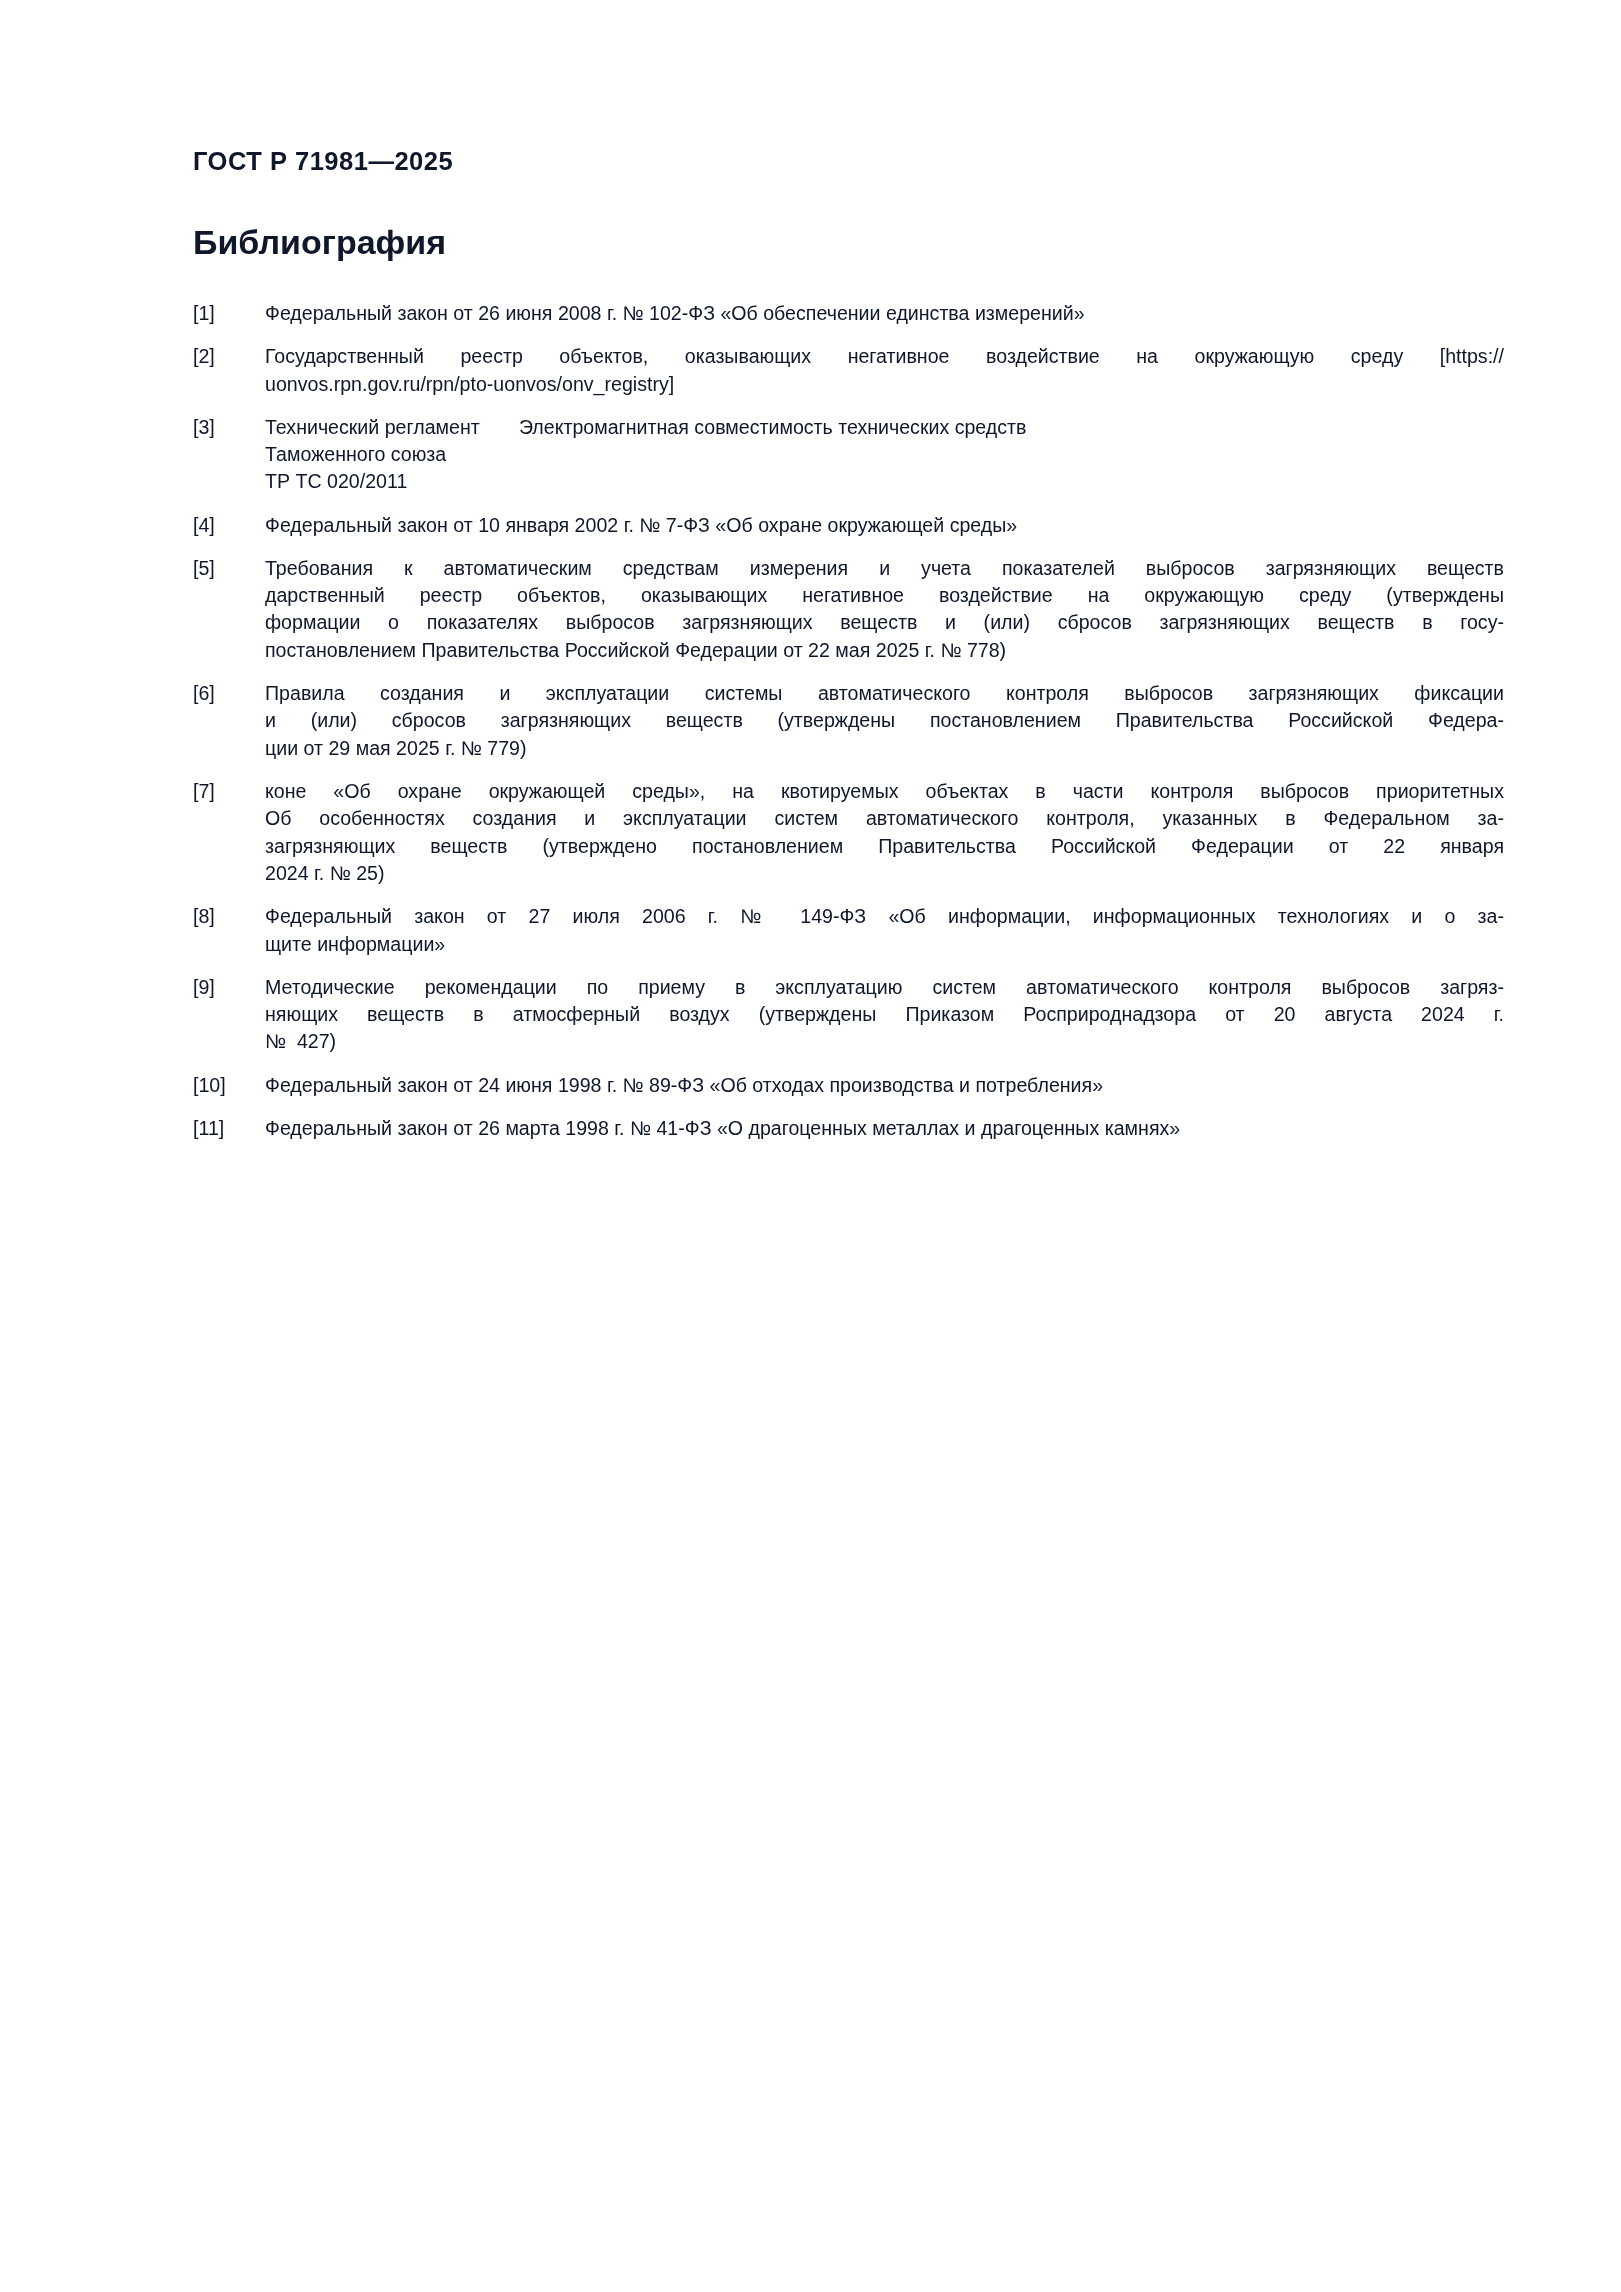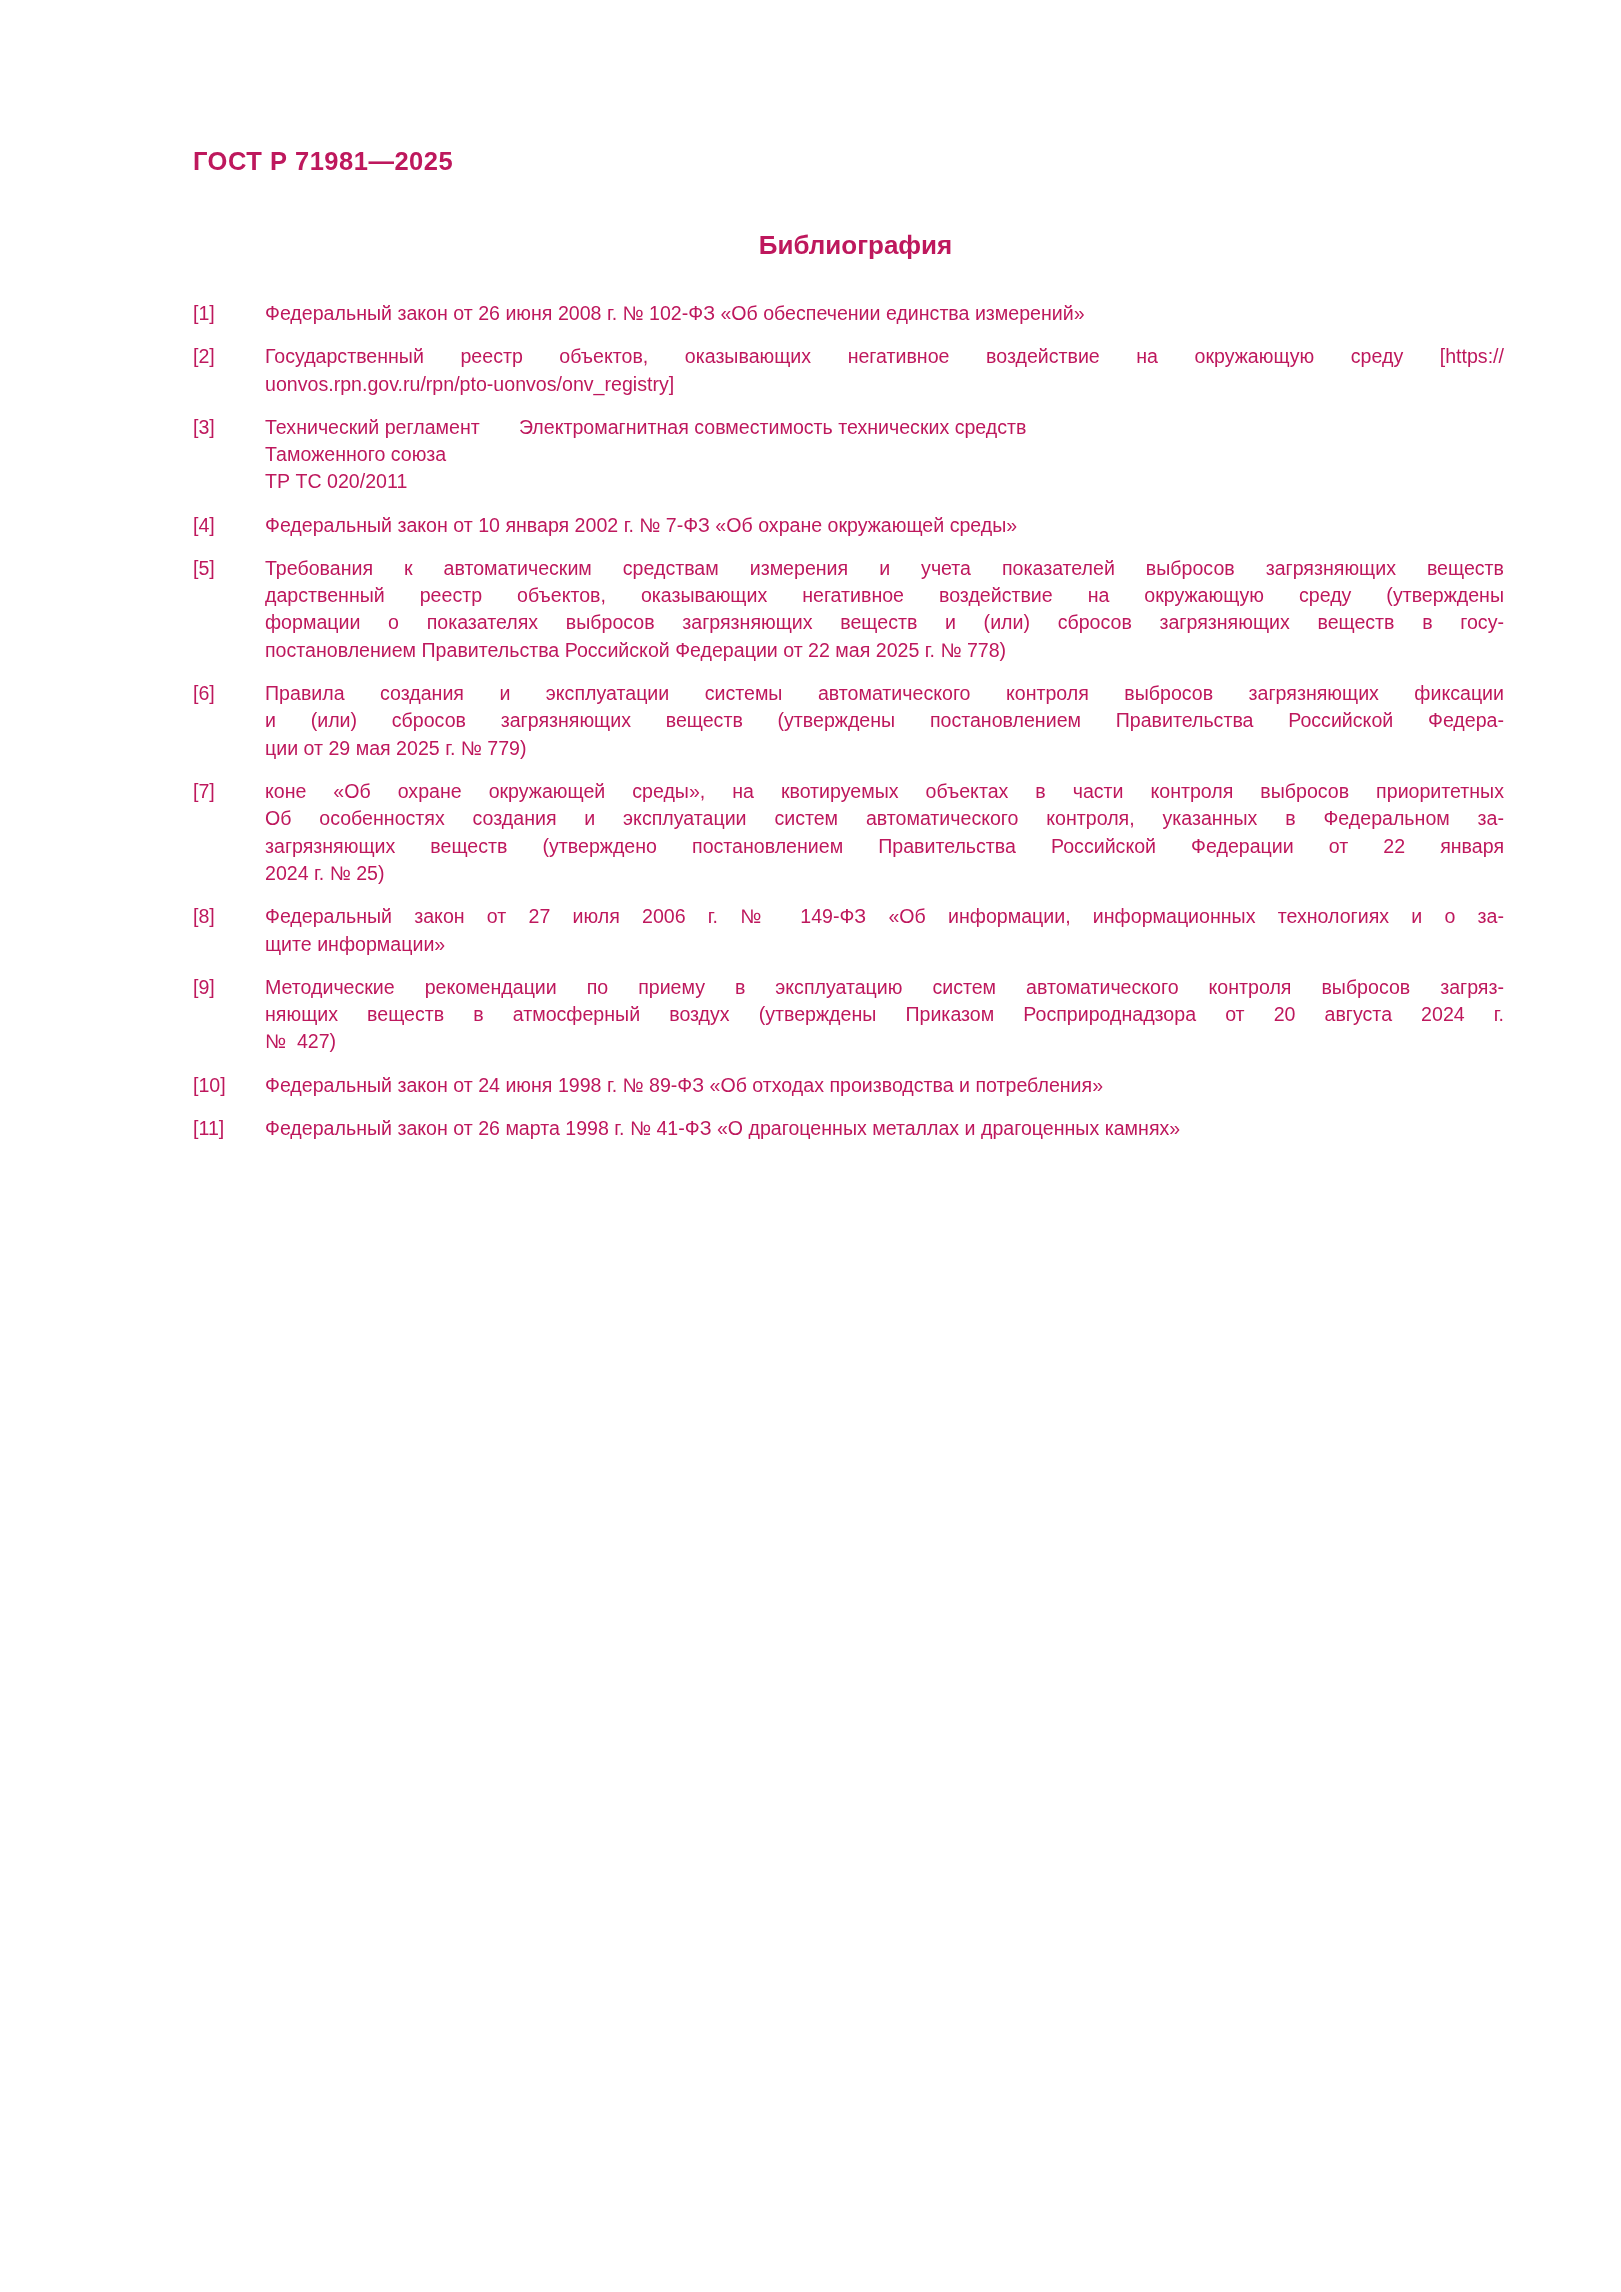--- a/index.html
+++ b/index.html
@@ -6,40 +6,39 @@
     margin: 0;
     padding: 0;
     background: #ffffff;
   }
   .page {
     position: relative;
     width: 1621px;
     height: 1841px;
     background: #ffffff;
     font-family: "Liberation Sans", "DejaVu Sans", sans-serif;
-    color: #be185d;
+    color: #0f172a;
     overflow: hidden;
   }
   .doc-header {
     position: absolute;
     left: 193px;
     top: 147px;
     font-size: 25.5px;
     font-weight: bold;
     letter-spacing: 0.5px;
     white-space: nowrap;
   }
   .biblio-title {
     position: absolute;
     left: 193px;
     top: 223px;
     width: 1311px;
-    margin: 7px;
-    text-align: center;
-    font-size: 26px;
+    margin: 0;
+    font-size: 34px;
     font-weight: bold;
   }
   .refs {
     position: absolute;
     left: 193px;
     top: 300px;
     width: 1311px;
     font-size: 19.6px;
     line-height: 27.4px;
   }

